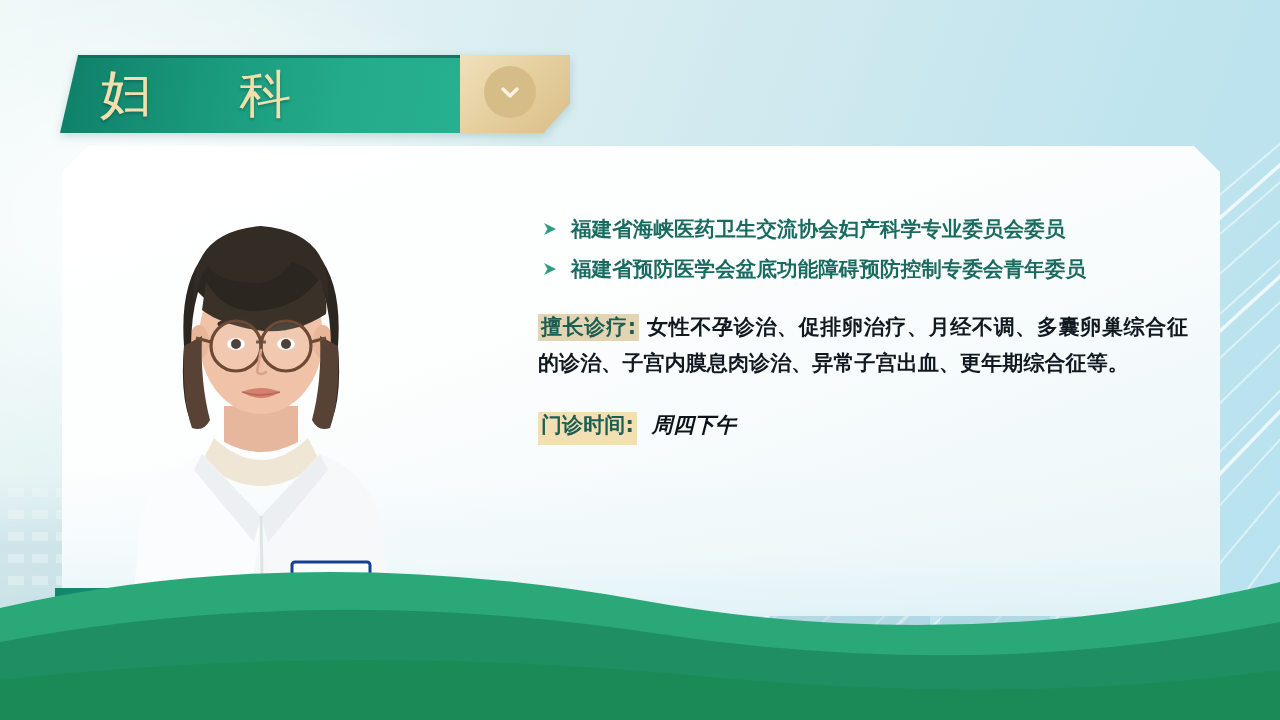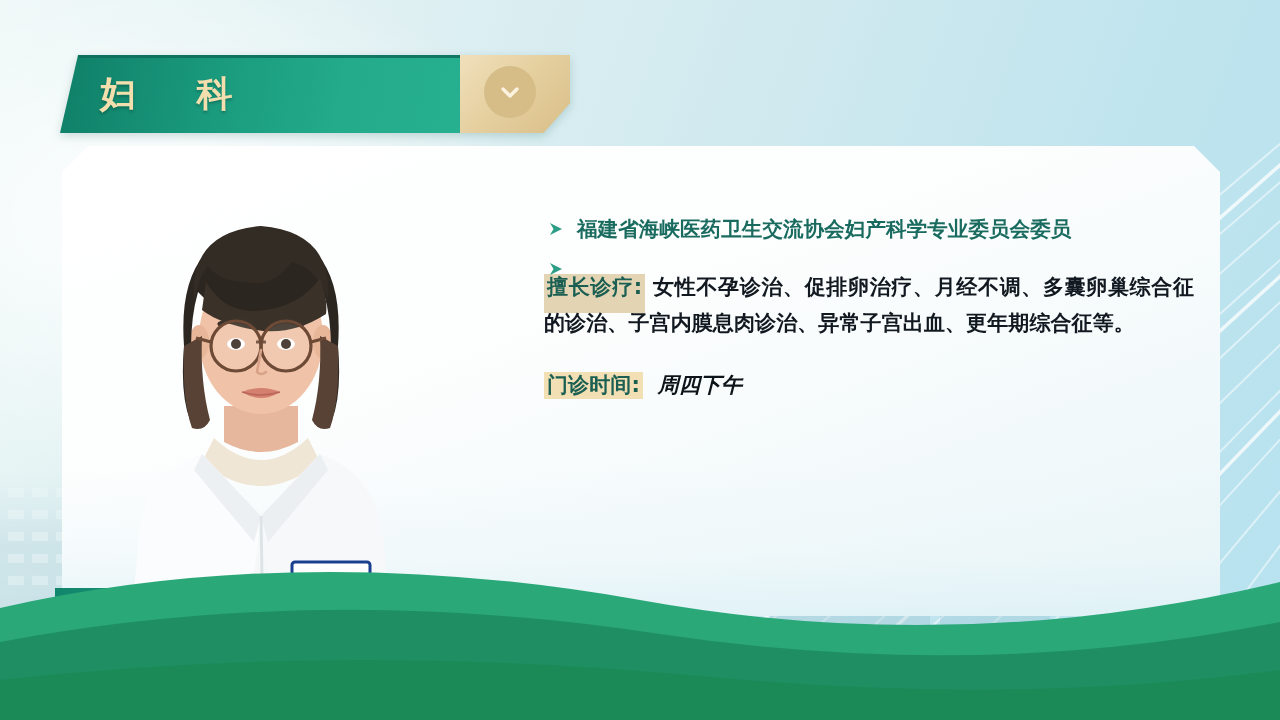--- a/index.html
+++ b/index.html
@@ -36,21 +36,21 @@
   .banner-green{
     position:relative;width:400px;
     background:linear-gradient(100deg,#0f7f68 0%,#1a9a7d 38%,#23ab8b 70%,#27b08f 100%);
     clip-path:polygon(18px 0,100% 0,100% 100%,0 100%);
     display:flex;align-items:center;
   }
   .banner-green::before{
     content:"";position:absolute;left:18px;right:0;top:0;height:3px;background:#0c6d5a;opacity:.85;
   }
   .dept-title{
-    color:#f3dfae;font-size:36px;font-weight:700;letter-spacing:.34em;
+    color:#f3dfae;font-size:52px;font-weight:400;letter-spacing:.34em;
     margin-left:40px;line-height:1;
     text-shadow:0 2px 3px rgba(0,50,40,.35);
     font-family:"DejaVu Sans","Liberation Sans",sans-serif;
   }
   .banner-gold{
     position:relative;width:110px;
     background:linear-gradient(135deg,#f0e0bb 0%,#e5cf9f 48%,#d9bf88 100%);
     clip-path:polygon(0 0,100% 0,100% 62%,76% 100%,0 100%);
     display:flex;align-items:center;justify-content:center;
   }
@@ -96,44 +96,43 @@
   .doc-rank{
     color:#f2dca6;font-size:30px;font-weight:700;letter-spacing:.03em;line-height:1;white-space:nowrap;
     text-shadow:0 2px 3px rgba(0,50,40,.30);
     font-family:"DejaVu Sans","Liberation Sans",sans-serif;
   }
 
   
   .content{
     position:absolute;left:538px;top:214px;width:650px;
     font-family:"DejaVu Sans","Liberation Sans",sans-serif;
-    margin-left:6px;
   }
   ul.creds{list-style:none;margin:0;padding:0;}
   ul.creds li{
     position:relative;padding-left:33px;
     color:#186b5e;font-size:20.5px;font-weight:700;line-height:31px;
     margin-bottom:9px;letter-spacing:.005em;
   }
   ul.creds li .arrow{
     position:absolute;left:2px;top:5px;width:20px;height:20px;color:#2c9e86;
   }
   ul.creds li .arrow svg{display:block;}
 
   .block{margin-top:24px;}
   .para{
     color:#111820;font-size:21px;font-weight:700;line-height:36px;letter-spacing:.005em;
     text-align:justify;
   }
   .hl{
-    background:#e3d4b4;color:#1a5f52;padding:1px 3px 14px 3px;
+    background:#e3d4b4;color:#1a5f52;padding:1px 3px 2px 3px;
     font-weight:700;
   }
   .hl-gold{
-    background:#f2dfb4;color:#1a5f52;padding:1px 3px 2px 3px;
+    background:#f2dfb4;color:#1a5f52;padding:1px 3px 8px 3px;
     font-weight:700;
   }
   .clinic{margin-top:26px;}
   .clinic .val{color:#0d1419;font-style:italic;}
 </style>
 </head>
 <body>
 
 <div id="stage">
 
@@ -354,20 +353,21 @@
             </svg>
         </span>
         <span>福建省海峡医药卫生交流协会妇产科学专业委员会委员</span>
       </li>
       <li>
         <span class="arrow">
           <svg width="20" height="20" viewBox="0 0 20 20">
               <path d="M4 4 L16 10 L4 16 L7.5 10 Z" fill="currentColor"></path>
             </svg>
         </span>
+        <span>福建省预防医学会盆底功能障碍预防控制专委会青年委员</span>
       </li>
     </ul>
 
     <div class="block">
       <div class="para">
         <span class="hl">擅长诊疗:</span><span>&nbsp;</span><span>女性不孕诊治、促排卵治疗、月经不调、多囊卵巢综合征的诊治、子宫内膜息肉诊治、异常子宫出血、更年期综合征等。</span>
       </div>
     </div>
 
     <div class="clinic">

